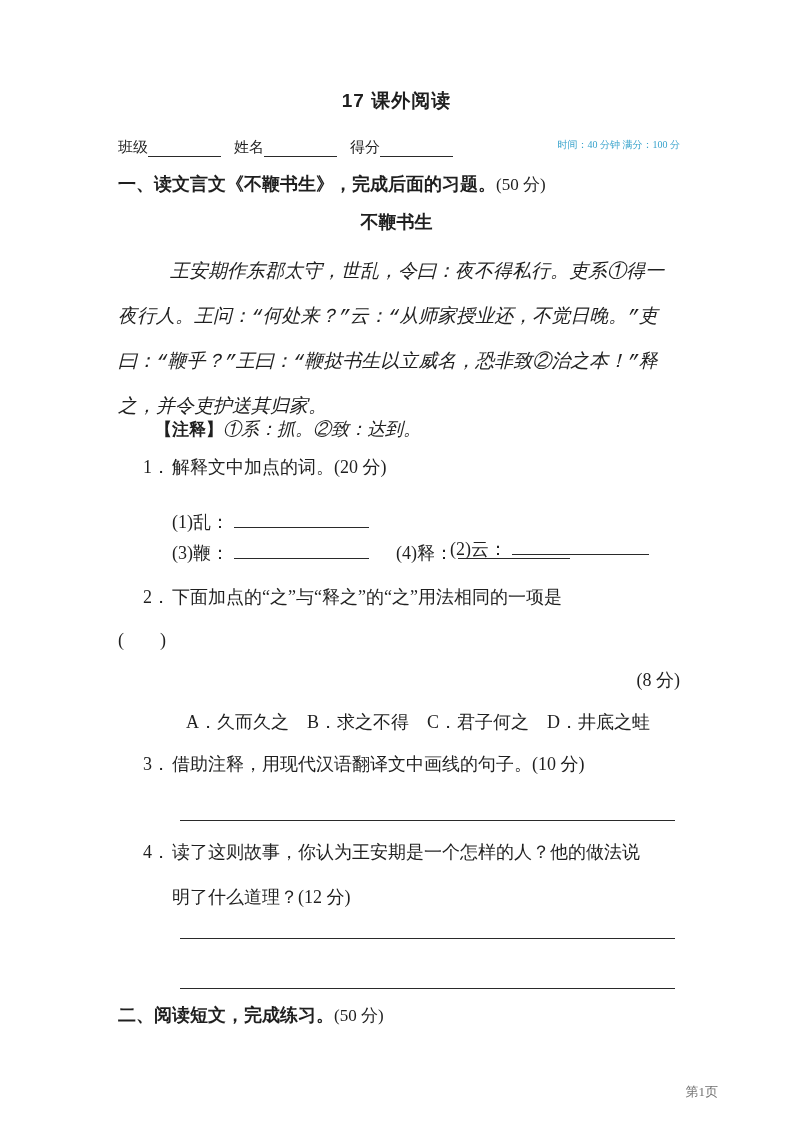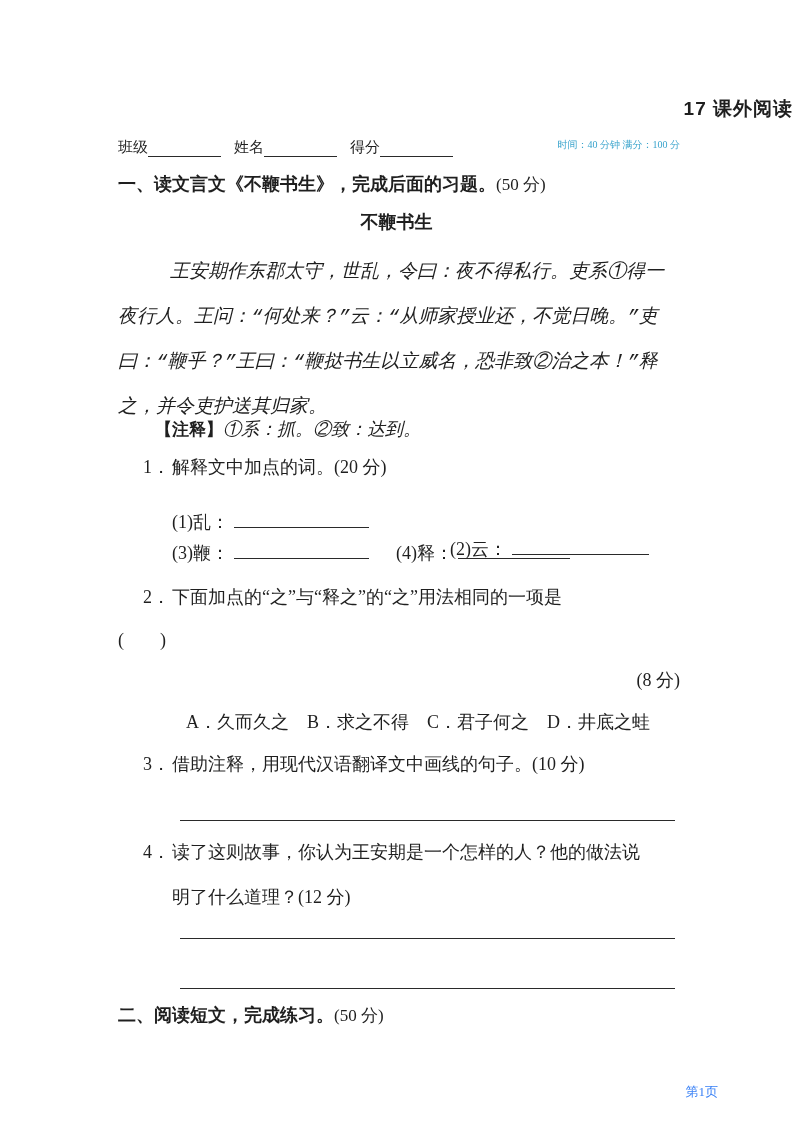--- a/index.html
+++ b/index.html
@@ -10,21 +10,21 @@
     background:#ffffff;
     font-family:"Liberation Serif", serif;
     color:#1f1f1f;
     overflow:hidden;
   }
   .abs{position:absolute;}
   .hei{font-family:"Liberation Sans", sans-serif;font-weight:700;}
   .kai{font-style:italic;}
   .center{left:0;width:793px;text-align:center;}
 
-  .doc-title{top:96px;font-size:19px;letter-spacing:1px;text-align:right;}
+  .doc-title{top:88px;font-size:19px;letter-spacing:1px;}
 
   .info-row{top:138px;left:118px;width:562px;display:flex;align-items:flex-start;font-size:15px;}
   .info-field{display:flex;align-items:flex-end;}
   .info-field + .info-field{margin-left:13px;}
   .field-blank{display:inline-block;width:73px;height:15px;border-bottom:1.4px solid #2a2a2a;}
   .info-meta{margin-left:auto;font-size:10px;white-space:nowrap;}
 
   .sec-heading{left:118px;font-size:18px;white-space:nowrap;}
   .sec-heading .score{font-family:"Liberation Serif", serif;font-weight:400;font-size:17px;}
   .sec1{top:172px;}
@@ -51,21 +51,21 @@
 
   .paren-line{top:628px;left:118px;font-size:18px;}
   .score-line{top:668px;left:118px;width:562px;text-align:right;font-size:18px;}
   .options-line{top:710px;left:186px;font-size:18px;white-space:nowrap;}
 
   .rule{height:24px;border-bottom:1.6px solid #2a2a2a;}
   .rule-q3{top:796px;left:180px;width:495px;}
   .rule-q4a{top:914px;left:180px;width:495px;}
   .rule-q4b{top:964px;left:180px;width:495px;}
 
-  .footer{top:1083px;left:0;width:718px;text-align:right;font-size:13px;color:#3b82f6;}
+  .footer{top:1083px;left:0;width:718px;text-align:right;font-size:13px;color:#737373;}
   .accent{color:#38a3cc;}
 </style>
 </head>
 <body>
 
 <div class="page">
 
   <div class="abs center doc-title hei">17 课外阅读</div>
 
   <div class="abs info-row">

